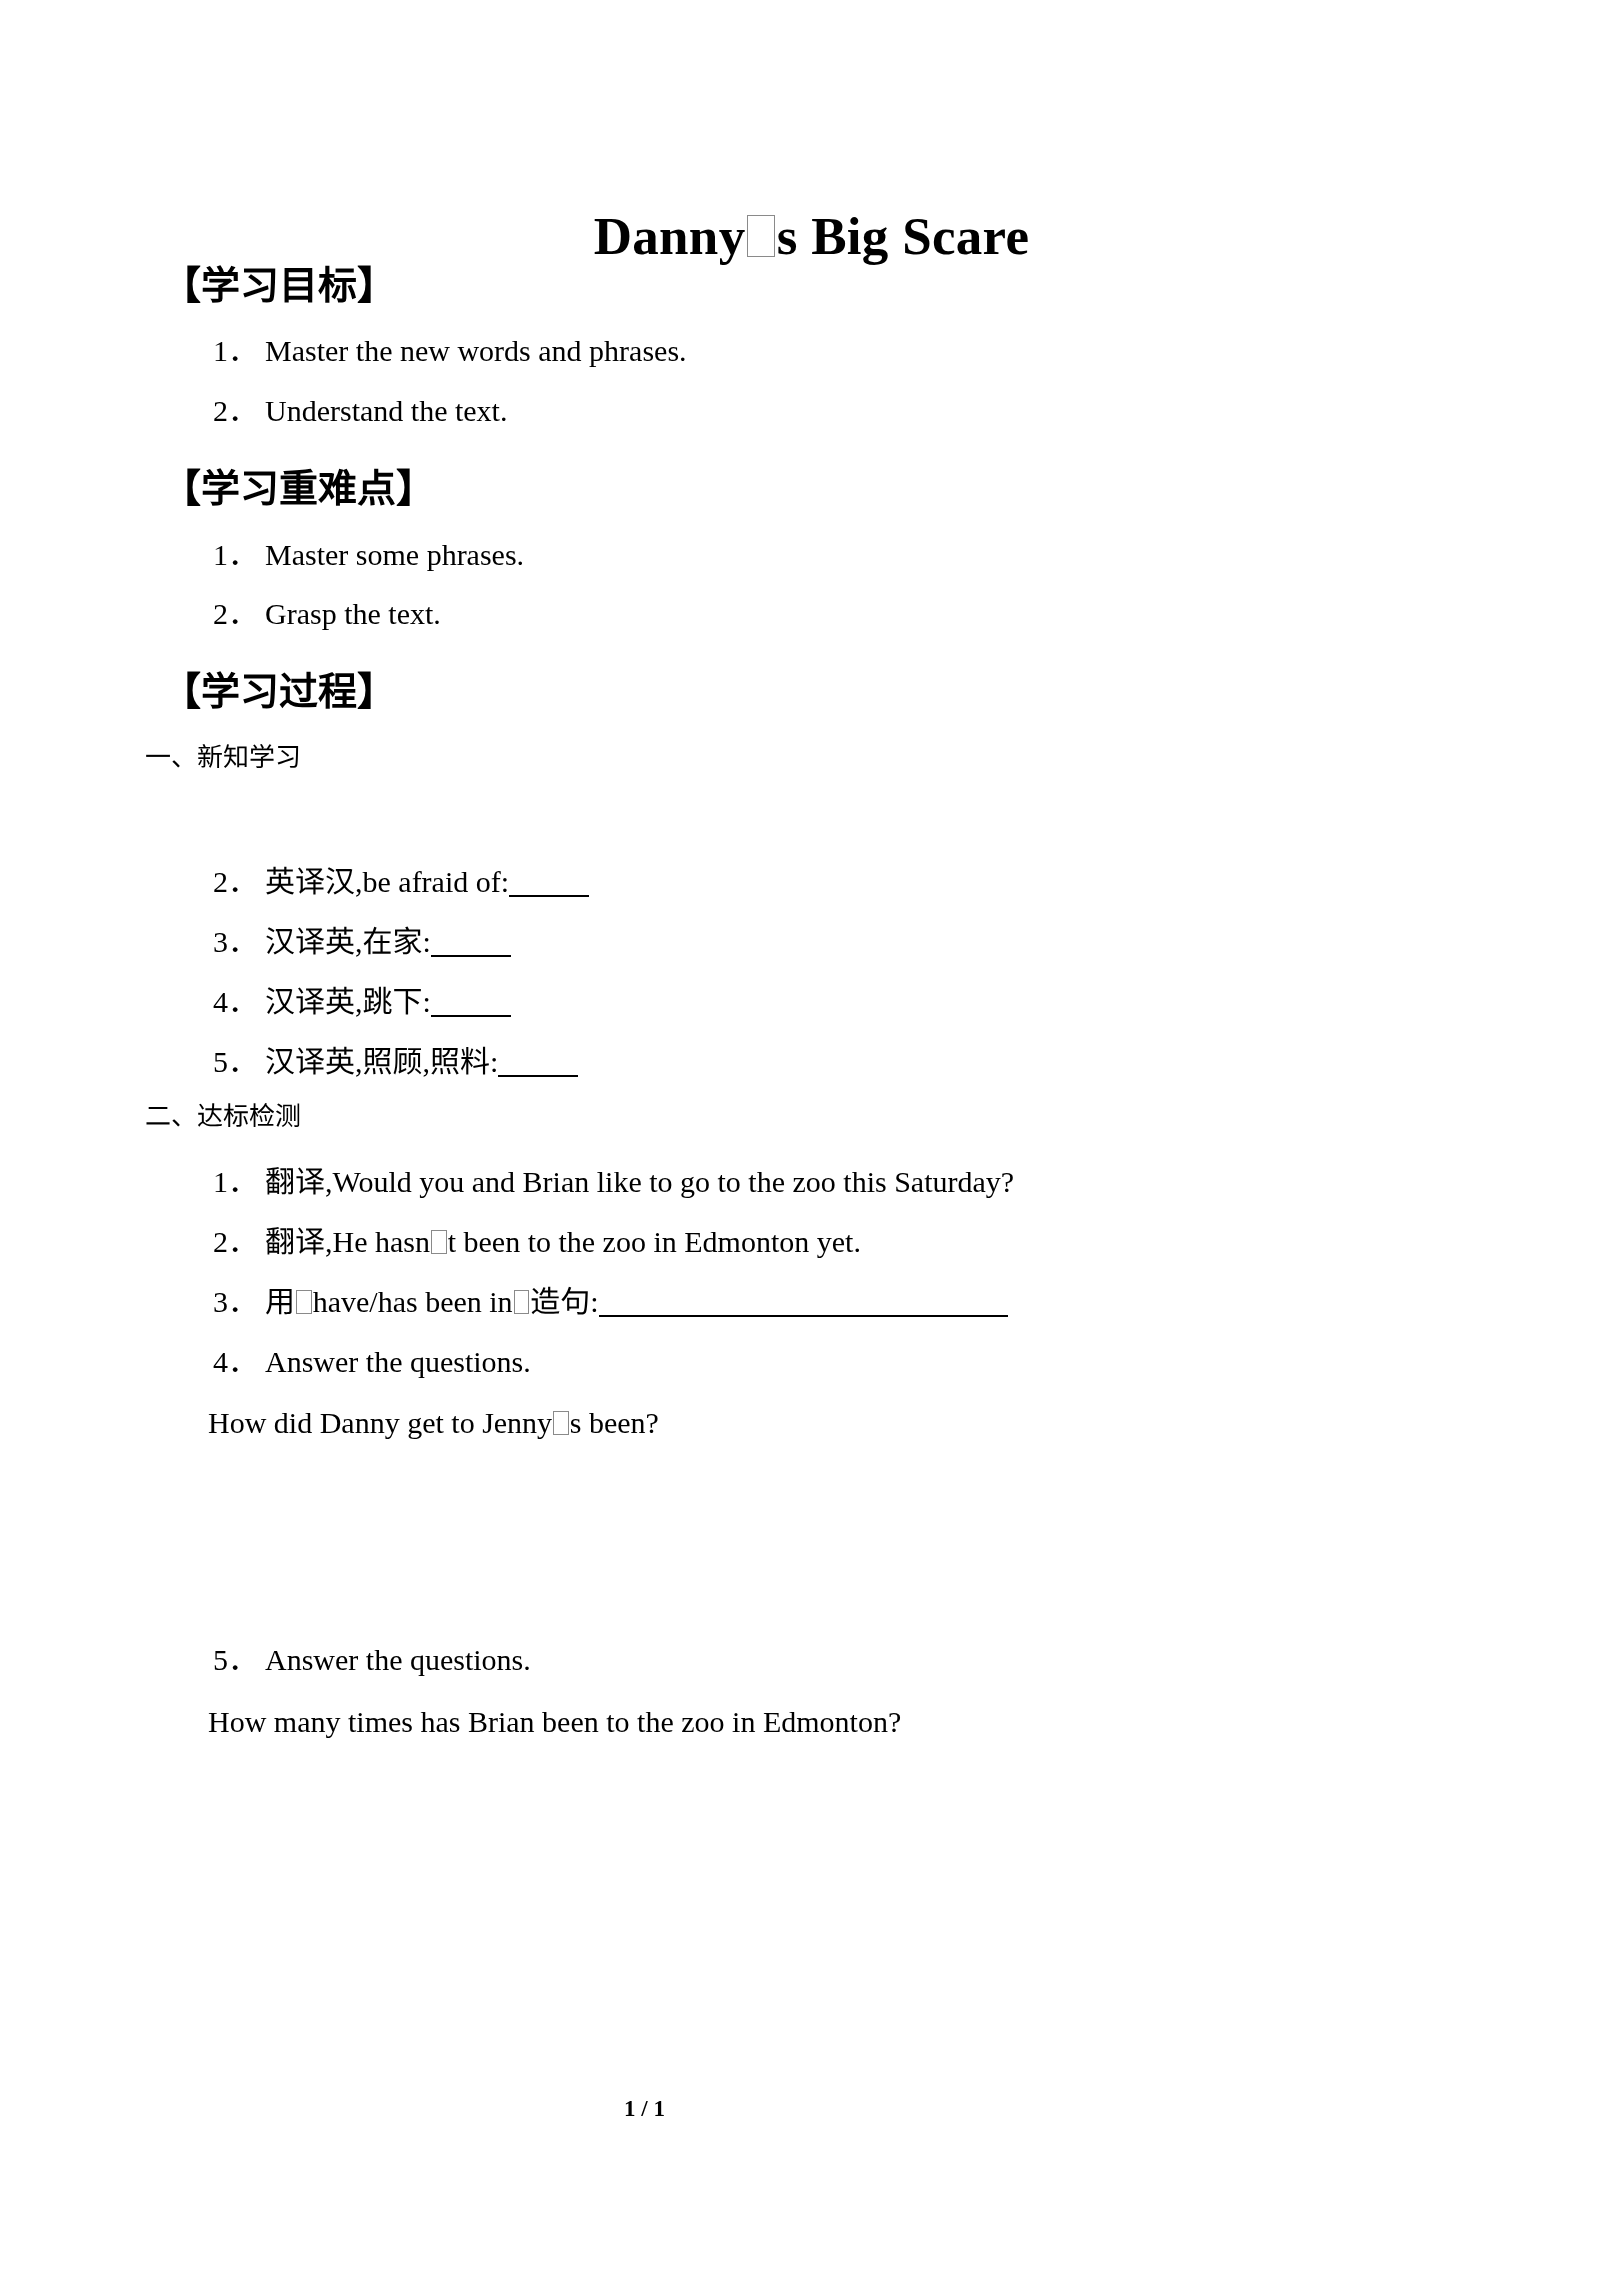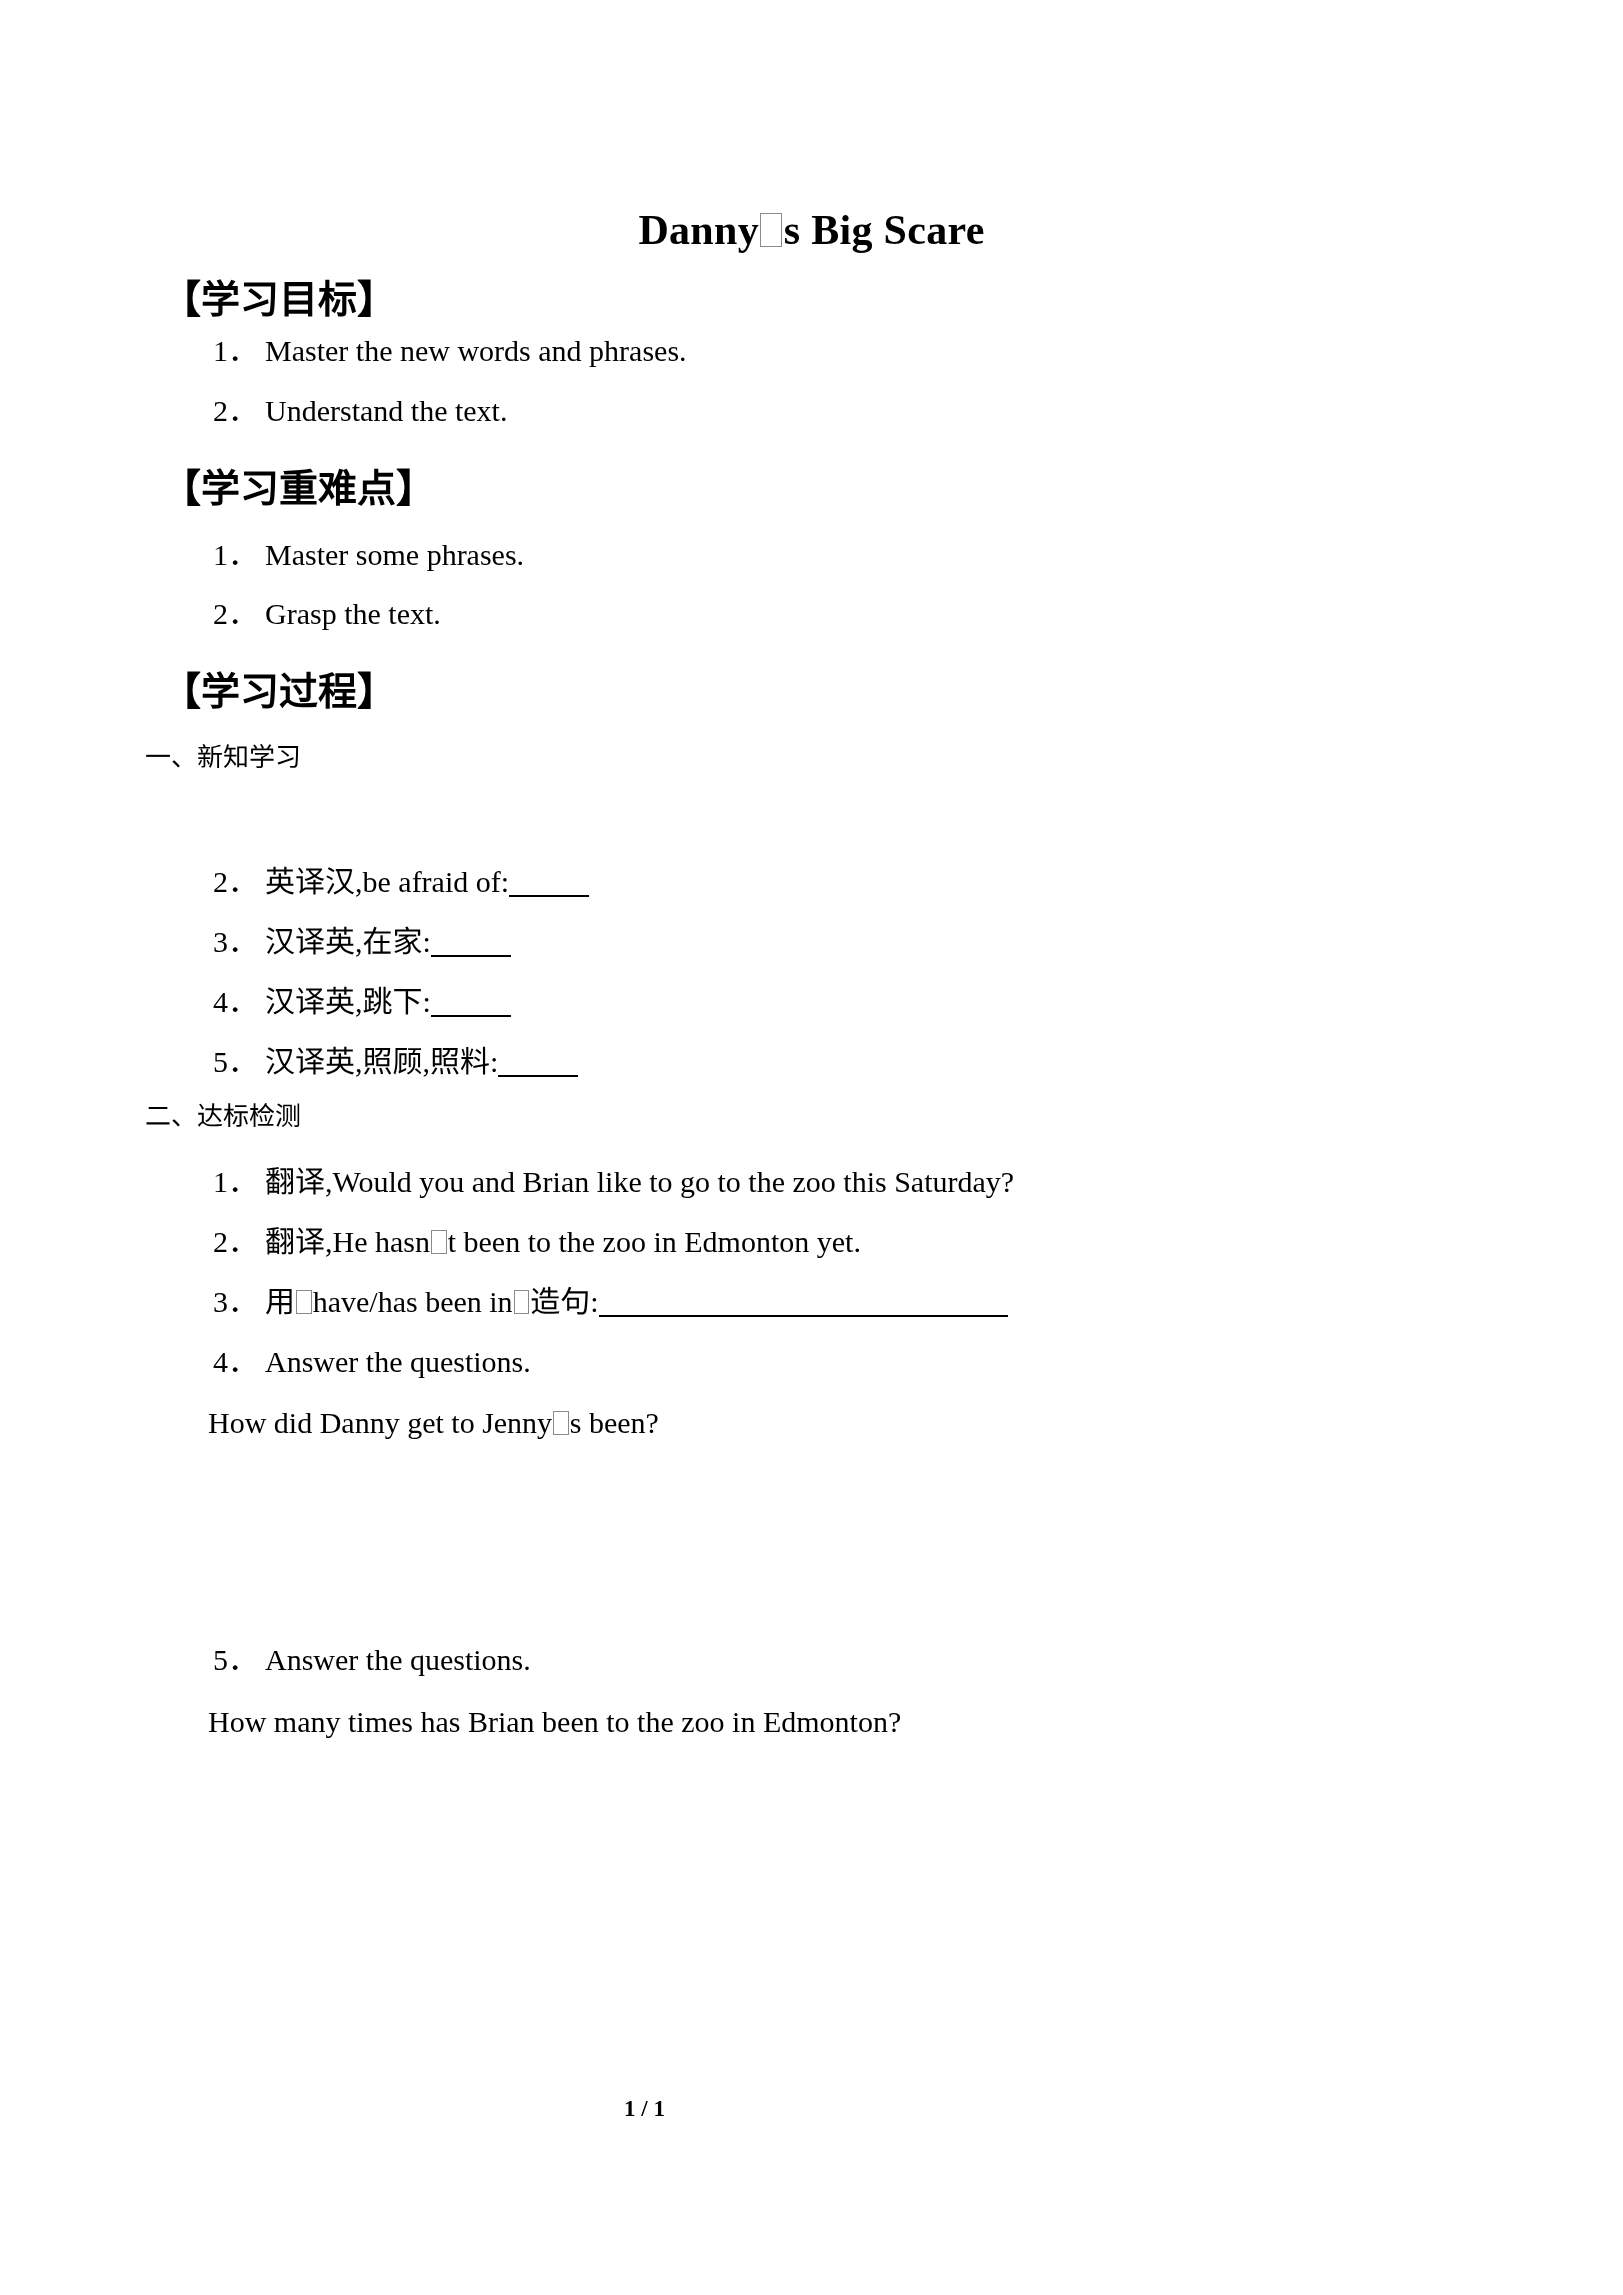--- a/index.html
+++ b/index.html
@@ -21,21 +21,21 @@
     box-sizing: border-box;
   }
 
   
   .doc-title {
     position: absolute;
     top: 205px;
     left: 0;
     width: 1623px;
     text-align: center;
-    font-size: 42px;
+    font-size: 53px;
     font-weight: bold;
     letter-spacing: 0.3px;
     line-height: 1.2;
   }
 
   
   .section-heading {
     position: absolute;
     left: 162px;
     font-size: 39px;
@@ -112,21 +112,21 @@
     font-weight: bold;
   }
 </style>
 </head>
 <body>
 
 <div class="page">
 
   <div class="doc-title"><span>Danny</span><span class="tofu"></span><span>s Big Scare</span></div>
 
-  <div class="section-heading" style="top:276px;">【学习目标】</div>
+  <div class="section-heading" style="top:262px;">【学习目标】</div>
 
   <div class="list-item" style="top:331px;"><span class="num">1．</span><span>Master the new words and phrases.</span></div>
 
   <div class="list-item" style="top:391px;"><span class="num">2．</span><span>Understand the text.</span></div>
 
   <div class="section-heading" style="top:465px;">【学习重难点】</div>
 
   <div class="list-item" style="top:535px;"><span class="num">1．</span><span>Master some phrases.</span></div>
 
   <div class="list-item" style="top:594px;"><span class="num">2．</span><span>Grasp the text.</span></div>

